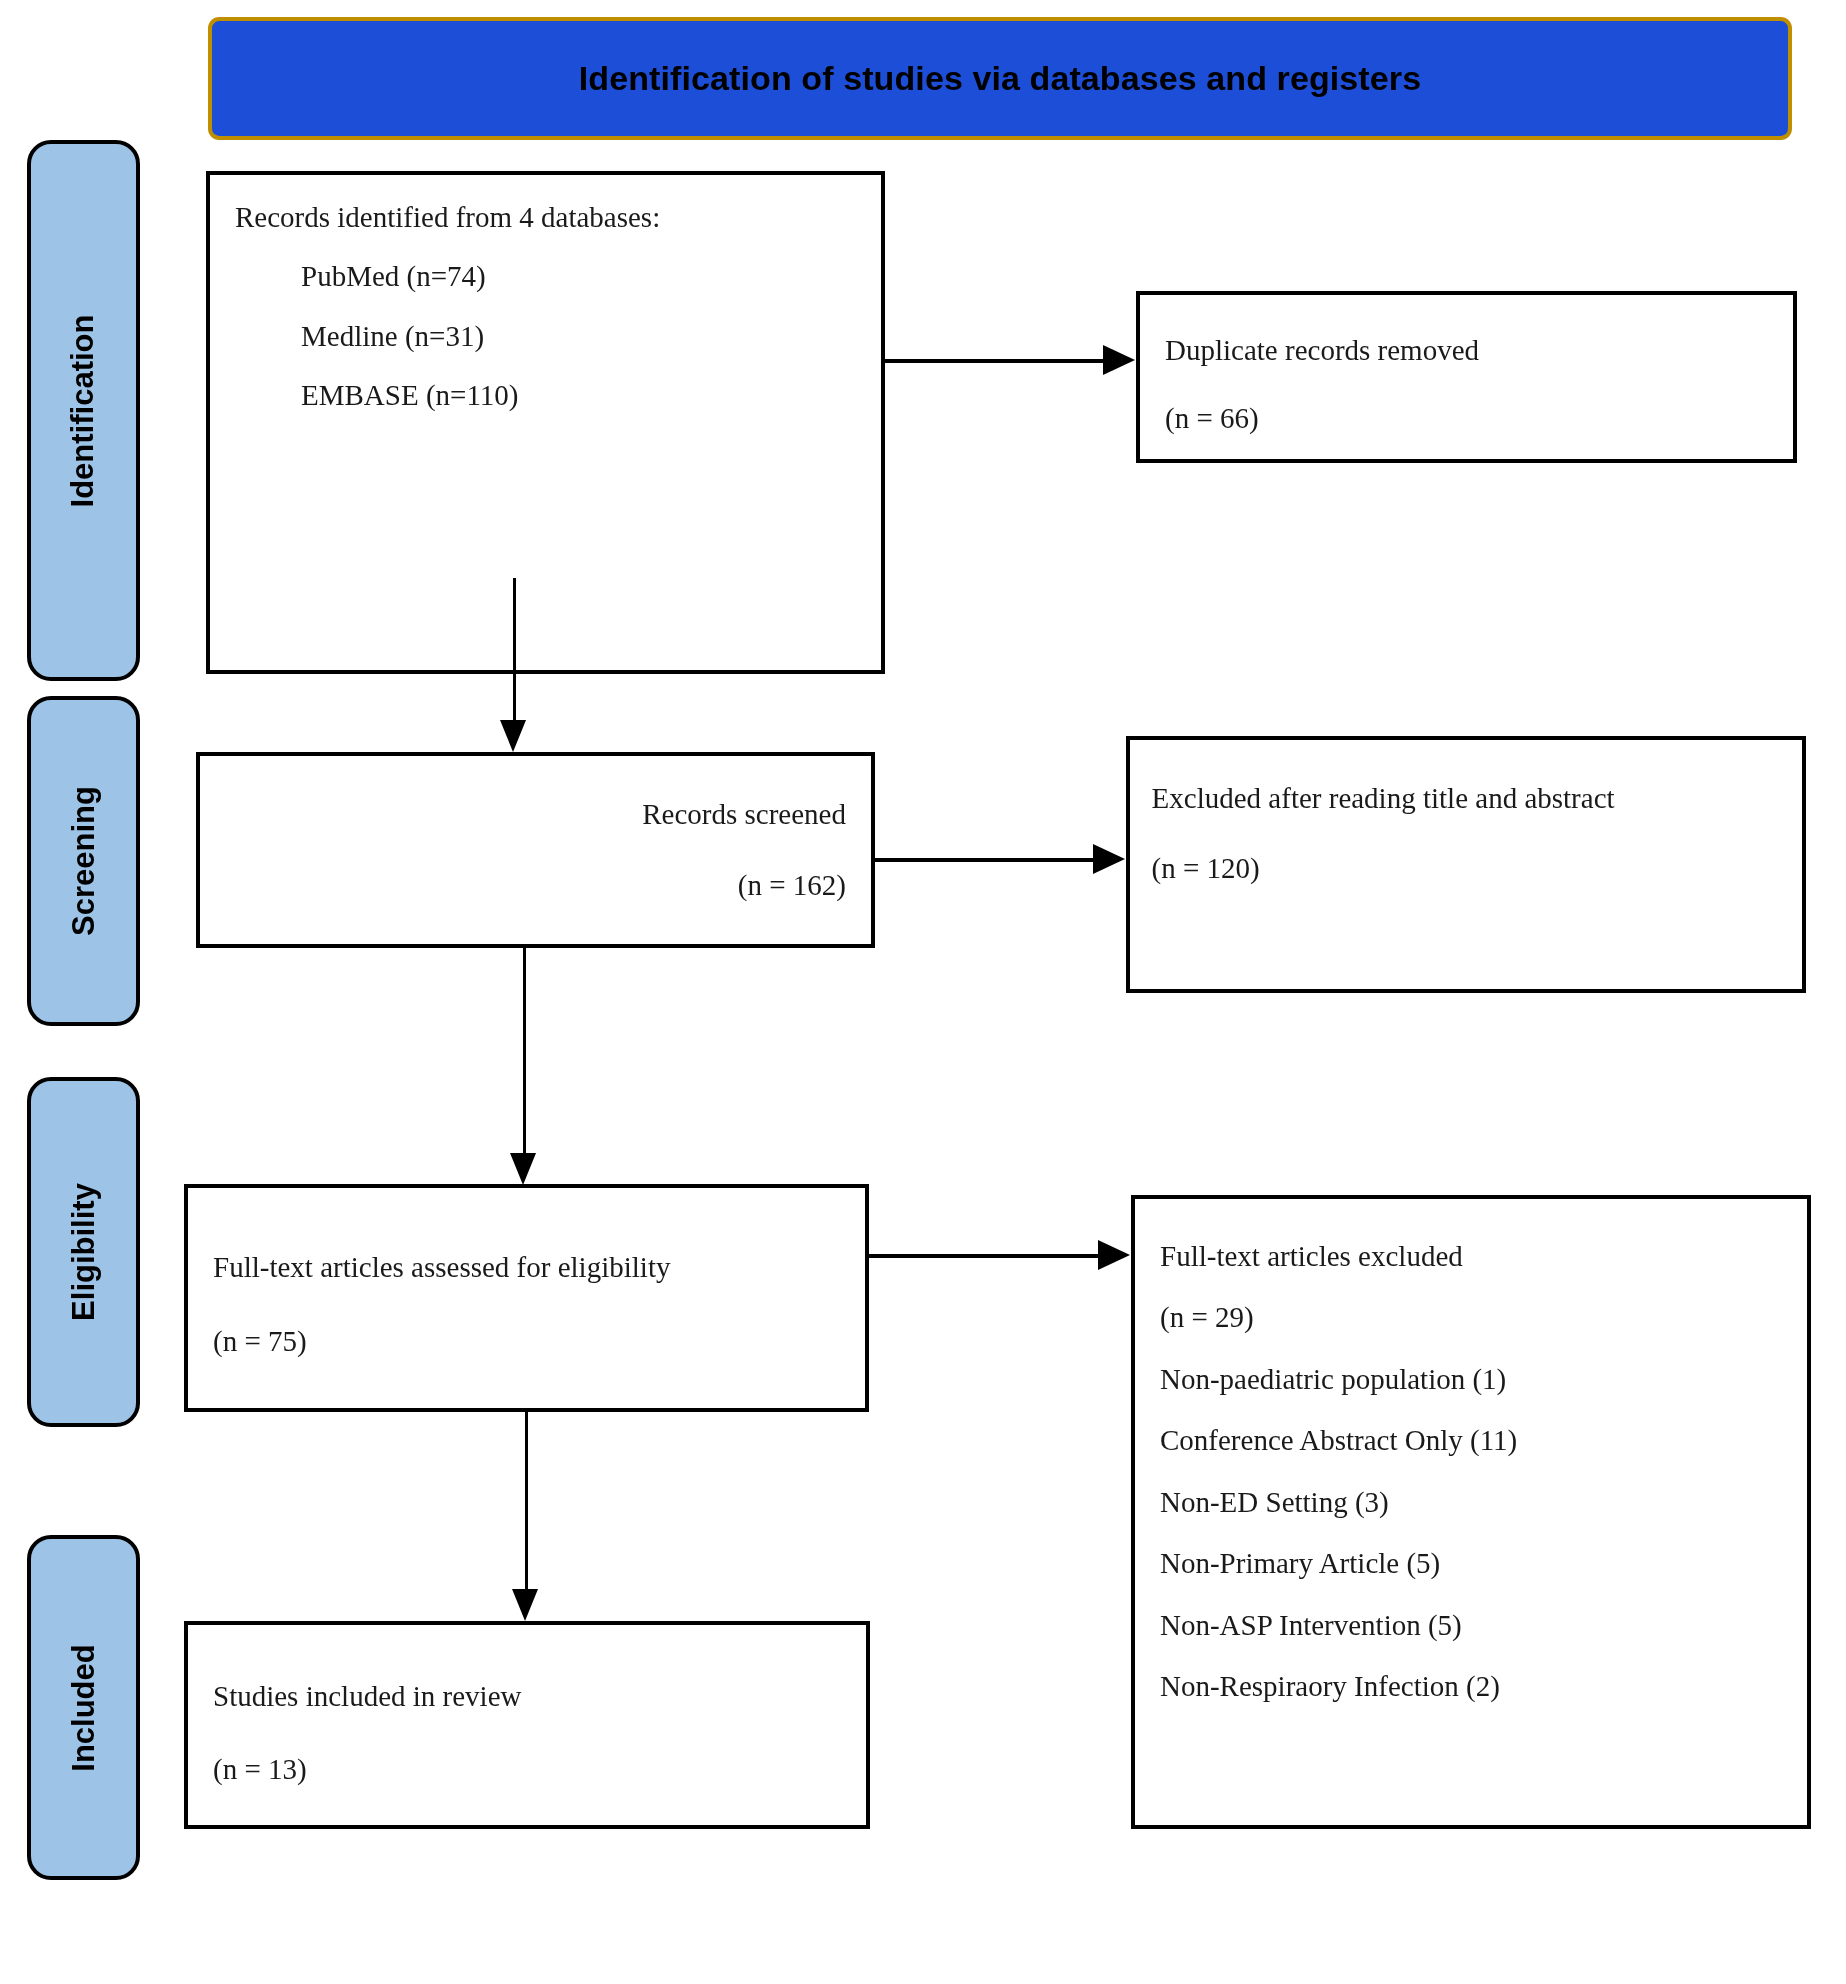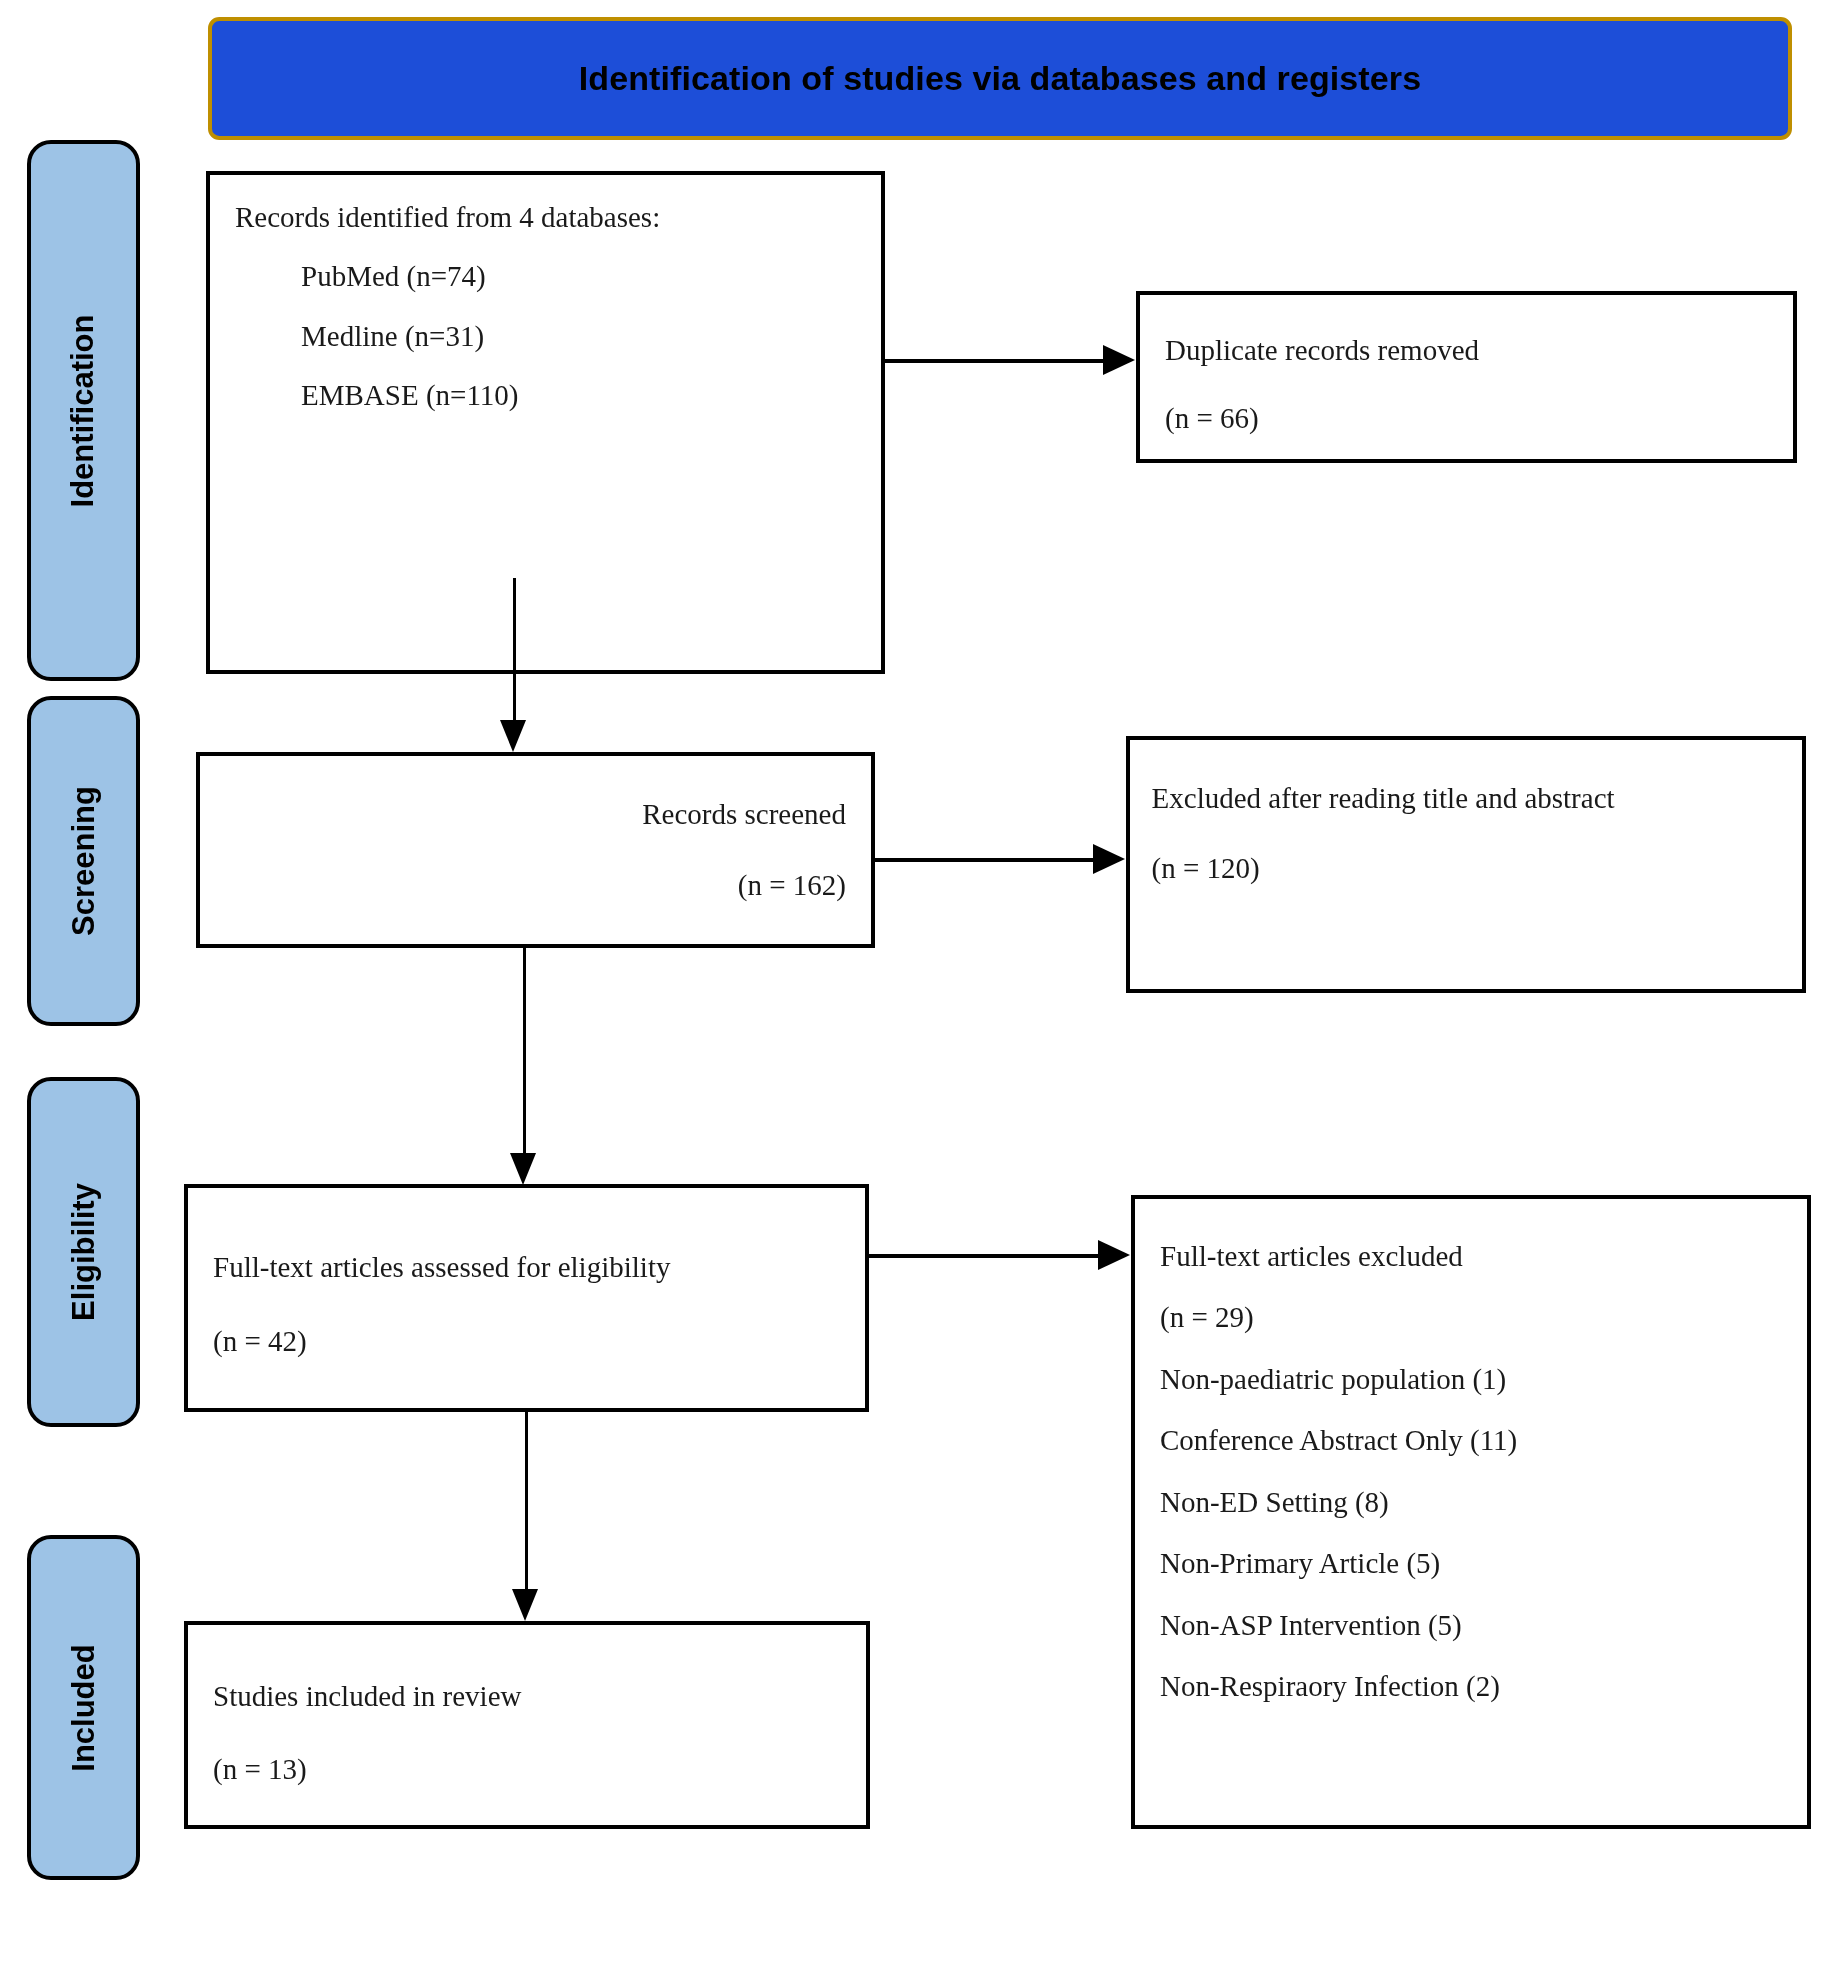--- a/index.html
+++ b/index.html
@@ -140,31 +140,31 @@
 <div class="box just" id="box-excluded-abstract">
   <div class="inner">
     <p>Excluded after reading title and abstract</p>
     <p>(n = 120)</p>
   </div>
 </div>
 
 <div class="box" id="box-eligibility">
   <div class="inner">
     <p>Full-text articles assessed for eligibility</p>
-    <p>(n = 42)</p>
+    <p>(n = 75)</p>
   </div>
 </div>
 
 <div class="box" id="box-fulltext-excluded">
   <div class="inner">
     <p>Full-text articles excluded</p>
     <p>(n = 29)</p>
     <p>Non-paediatric population (1)</p>
     <p>Conference Abstract Only (11)</p>
-    <p>Non-ED Setting (8)</p>
+    <p>Non-ED Setting (3)</p>
     <p>Non-Primary Article (5)</p>
     <p>Non-ASP Intervention (5)</p>
     <p>Non-Respiraory Infection (2)</p>
   </div>
 </div>
 
 <div class="box" id="box-included">
   <div class="inner">
     <p>Studies included in review</p>
     <p>(n = 13)</p>

